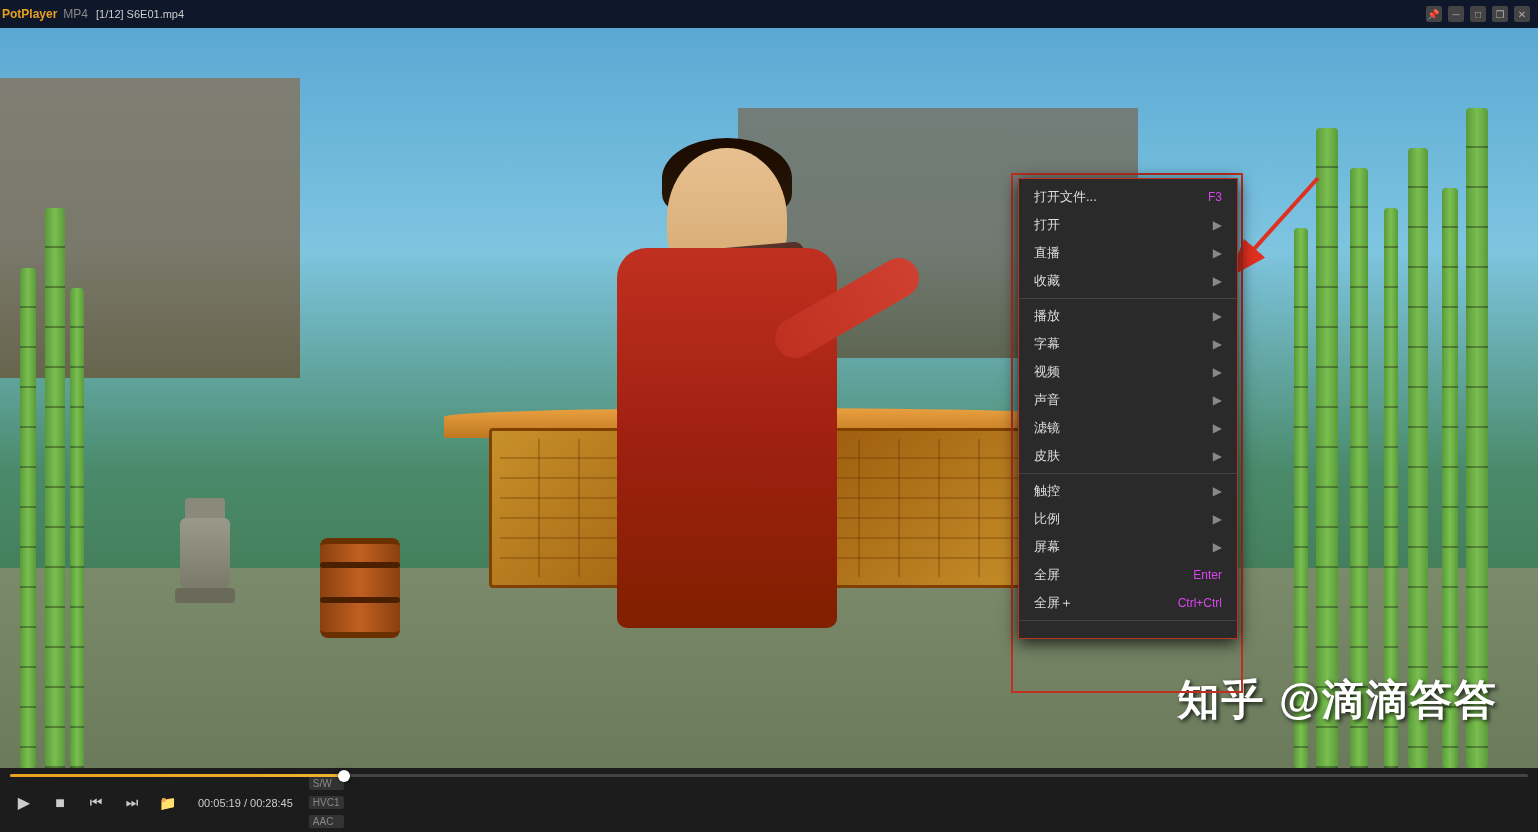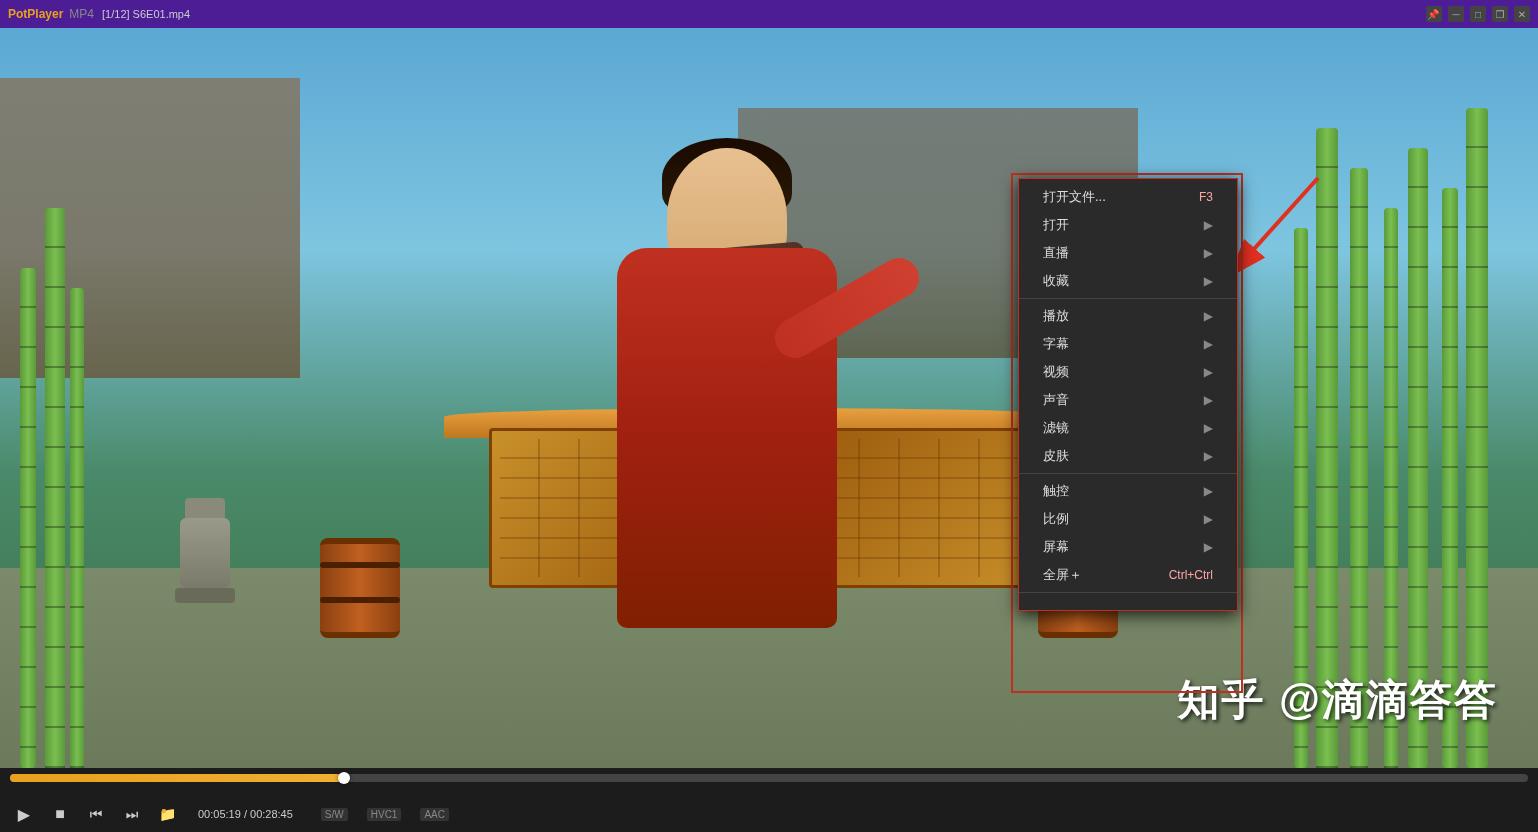--- a/index.html
+++ b/index.html
@@ -9,24 +9,24 @@
       background: #000;
       font-family: 'Microsoft YaHei', Arial, sans-serif;
       overflow: hidden;
       position: relative;
     }
 
     
     #title-bar {
       width: 100%;
       height: 28px;
-      background: #4c1d95;
+      background: #0f172a;
       display: flex;
       align-items: center;
-      padding: 0 8px;
+      padding: 0 2px;
       position: relative;
       z-index: 100;
     }
     #title-bar .logo {
       color: #e8a020;
       font-size: 12px;
       font-weight: bold;
       margin-right: 6px;
     }
     #title-bar .format-badge {
@@ -254,28 +254,28 @@
       background: #2a2a2a;
       border: 1px solid #c03020;
       box-shadow: 0 4px 16px rgba(0,0,0,0.8);
       z-index: 50;
       padding: 4px 0;
     }
     .menu-item {
       display: flex;
       align-items: center;
       justify-content: space-between;
-      padding: 5px 24px;
+      padding: 5px 15px;
       color: #ddd;
       font-size: 13px;
       cursor: pointer;
       white-space: nowrap;
     }
     .menu-item .shortcut {
-      color: #fca5a5;
+      color: #d946ef;
       font-size: 12px;
       margin-left: 20px;
     }
     .menu-item .arrow {
       color: #888;
       font-size: 12px;
     }
     .menu-separator {
       height: 1px;
       background: #444;
@@ -344,23 +344,24 @@
     }
     #time-display {
       color: #ccc;
       font-size: 11px;
       margin-left: 8px;
       white-space: nowrap;
     }
     #codec-info {
       color: #666;
       font-size: 11px;
-      margin-left: 20px;
-      display: flex;
-      gap: 19px;
+      margin-left: 8px;
+      display: flex;
+      gap: 6px;
+      flex-direction: column;
     }
     .codec-badge {
       background: #333;
       color: #888;
       padding: 1px 4px;
       border-radius: 2px;
       font-size: 10px;
     }
 
     
@@ -560,20 +561,24 @@
         <span>触控</span>
         <span class="arrow">▶</span>
       </div>
       <div class="menu-item">
         <span>比例</span>
         <span class="arrow">▶</span>
       </div>
       <div class="menu-item">
         <span>屏幕</span>
         <span class="arrow">▶</span>
+      </div>
+      <div class="menu-item">
+        <span>全屏</span>
+        <span class="shortcut">Enter</span>
       </div>
       <div class="menu-item">
         <span>全屏＋</span>
         <span class="shortcut">Ctrl+Ctrl</span>
       </div>
       <div class="menu-separator"></div>
       <div class="menu-item"></div>
     </div>
 
   <svg id="arrow-annotation" viewBox="0 0 160 160">

